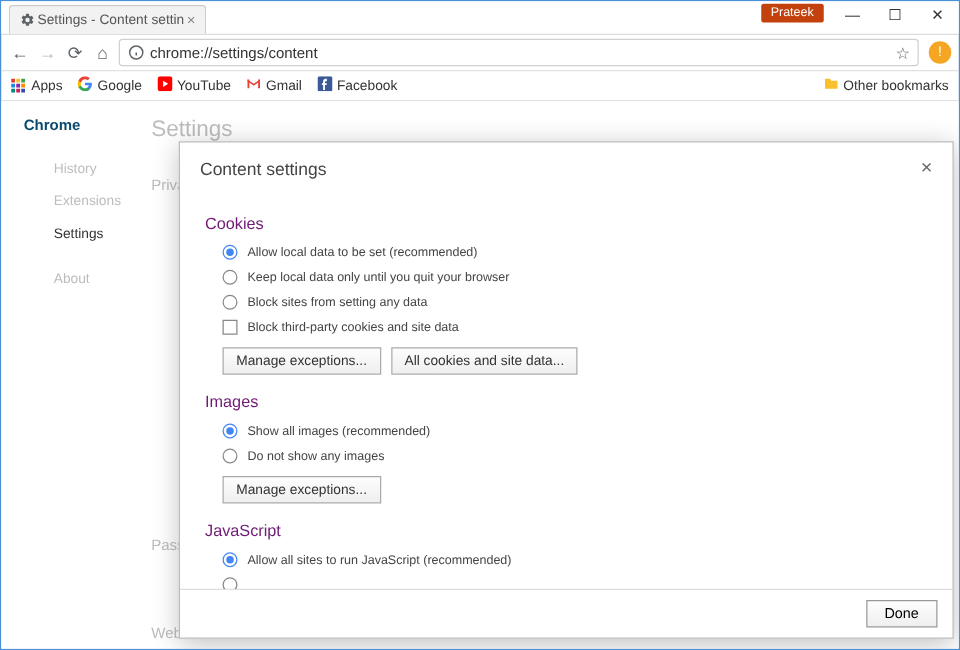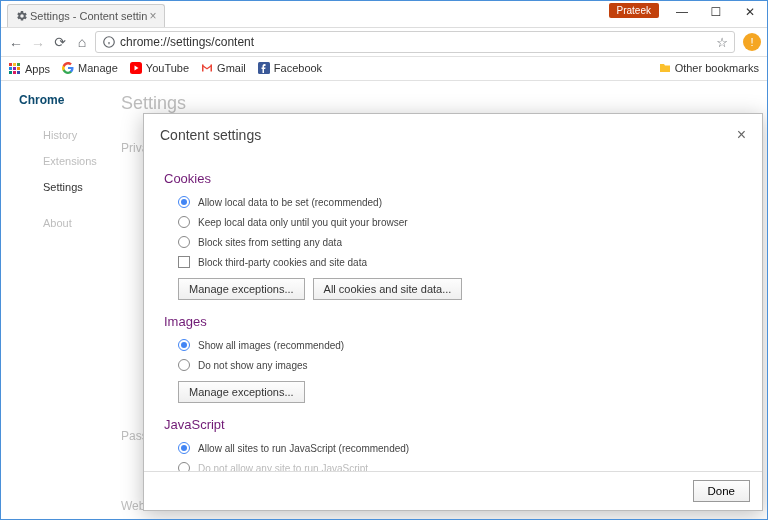--- a/index.html
+++ b/index.html
@@ -18,21 +18,21 @@
   .toolbar { height: 30px; border-top: 1px solid #ddd; border-bottom: 1px solid #e1e1e1; display: flex; align-items: center; padding: 0 6px; gap: 4px; }
   .nav-icon { width: 18px; height: 18px; display: flex; align-items: center; justify-content: center; color: #5f6368; font-size: 14px; }
   .nav-icon.disabled { color: #bdbdbd; }
   .omnibox { flex: 1; height: 22px; border: 1px solid #d0d0d0; border-radius: 3px; display: flex; align-items: center; padding: 0 6px; font-size: 12px; color: #333; background: #fff; }
   .omnibox .info-icon { width: 14px; height: 14px; margin-right: 4px; }
   .omnibox .url { flex: 1; }
   .omnibox .star { color: #5f6368; font-size: 13px; }
   .alert-badge { width: 18px; height: 18px; border-radius: 50%; background: #f5a623; color: #fff; font-size: 11px; display: flex; align-items: center; justify-content: center; margin-left: 4px; }
   
   .bookmarks { height: 24px; border-bottom: 1px solid #e1e1e1; display: flex; align-items: center; padding: 0 8px; font-size: 11px; color: #333; gap: 12px; }
-  .bm-item { display: flex; align-items: flex-start; gap: 4px; }
+  .bm-item { display: flex; align-items: center; gap: 4px; }
   .apps-icon { width:12px; height:12px; display:grid; grid-template-columns:repeat(3,3px); grid-template-rows:repeat(3,3px); gap:1px; }
   .apps-icon span { background:#e53935; }
   .apps-icon span:nth-child(2){background:#fbc02d;} .apps-icon span:nth-child(3){background:#43a047;}
   .apps-icon span:nth-child(4){background:#1e88e5;} .apps-icon span:nth-child(5){background:#8e24aa;}
   .apps-icon span:nth-child(6){background:#fb8c00;} .apps-icon span:nth-child(7){background:#00897b;}
   .apps-icon span:nth-child(8){background:#d81b60;} .apps-icon span:nth-child(9){background:#3949ab;}
   .g-icon svg, .yt-icon svg, .gm-icon svg, .fb-icon svg, .folder-icon svg { width:12px; height:12px; }
   .bm-spacer { flex:1; }
   
   .page-bg { position: absolute; top: 80px; left: 0; right: 0; bottom: 0; background: #fff; color: #bdbdbd; font-size: 12px; }
@@ -118,21 +118,21 @@
       </span>
     <span>Apps</span>
   </div>
   <div class="bm-item">
     <span class="g-icon"><svg viewBox="0 0 24 24">
           <path fill="#4285F4" d="M23 12.3c0-.8-.1-1.4-.2-2.1H12v4h6.2c-.3 1.5-1.2 2.7-2.5 3.5v2.9h4c2.3-2.2 3.3-5.3 3.3-8.3z"></path>
           <path fill="#34A853" d="M12 24c3.2 0 5.9-1.1 7.8-2.9l-4-2.9c-1.1.7-2.4 1.1-3.8 1.1-3 0-5.5-2-6.4-4.7H1.5v3C3.4 21.3 7.4 24 12 24z"></path>
           <path fill="#FBBC05" d="M5.6 14.6c-.2-.7-.4-1.5-.4-2.3s.1-1.5.4-2.3V7H1.5C.5 8.9 0 10.9 0 12.3s.5 3.4 1.5 5.3l4.1-3z"></path>
           <path fill="#EA4335" d="M12 4.8c1.7 0 3.2.6 4.4 1.7l3.3-3.3C17.9 1.2 15.2 0 12 0 7.4 0 3.4 2.7 1.5 7l4.1 3c.9-2.7 3.4-5.2 6.4-5.2z"></path>
         </svg></span>
-    <span>Manage</span>
+    <span>Google</span>
   </div>
   <div class="bm-item">
     <span class="yt-icon"><svg viewBox="0 0 24 24">
           <rect width="24" height="24" rx="5" fill="#FF0000"></rect>
           <path fill="#fff" d="M9 7l8 5-8 5z"></path>
         </svg></span>
     <span>YouTube</span>
   </div>
   <div class="bm-item">
     <span class="gm-icon"><svg viewBox="0 0 24 24">
@@ -214,19 +214,18 @@
       <button class="btn">Manage exceptions...</button>
     </div>
 
     <div class="section-title">JavaScript</div>
     <div class="opt-row">
         <span class="radio sel"></span>
         <span>Allow all sites to run JavaScript (recommended)</span>
       </div>
     <div class="opt-row bottom-fade">
         <span class="radio"></span>
-        <span>Do not allow any site to run JavaScript</span>
       </div>
   </div>
   <div class="modal-footer">
     <button class="done-btn">Done</button>
   </div>
 </div>
 
 </body></html>

